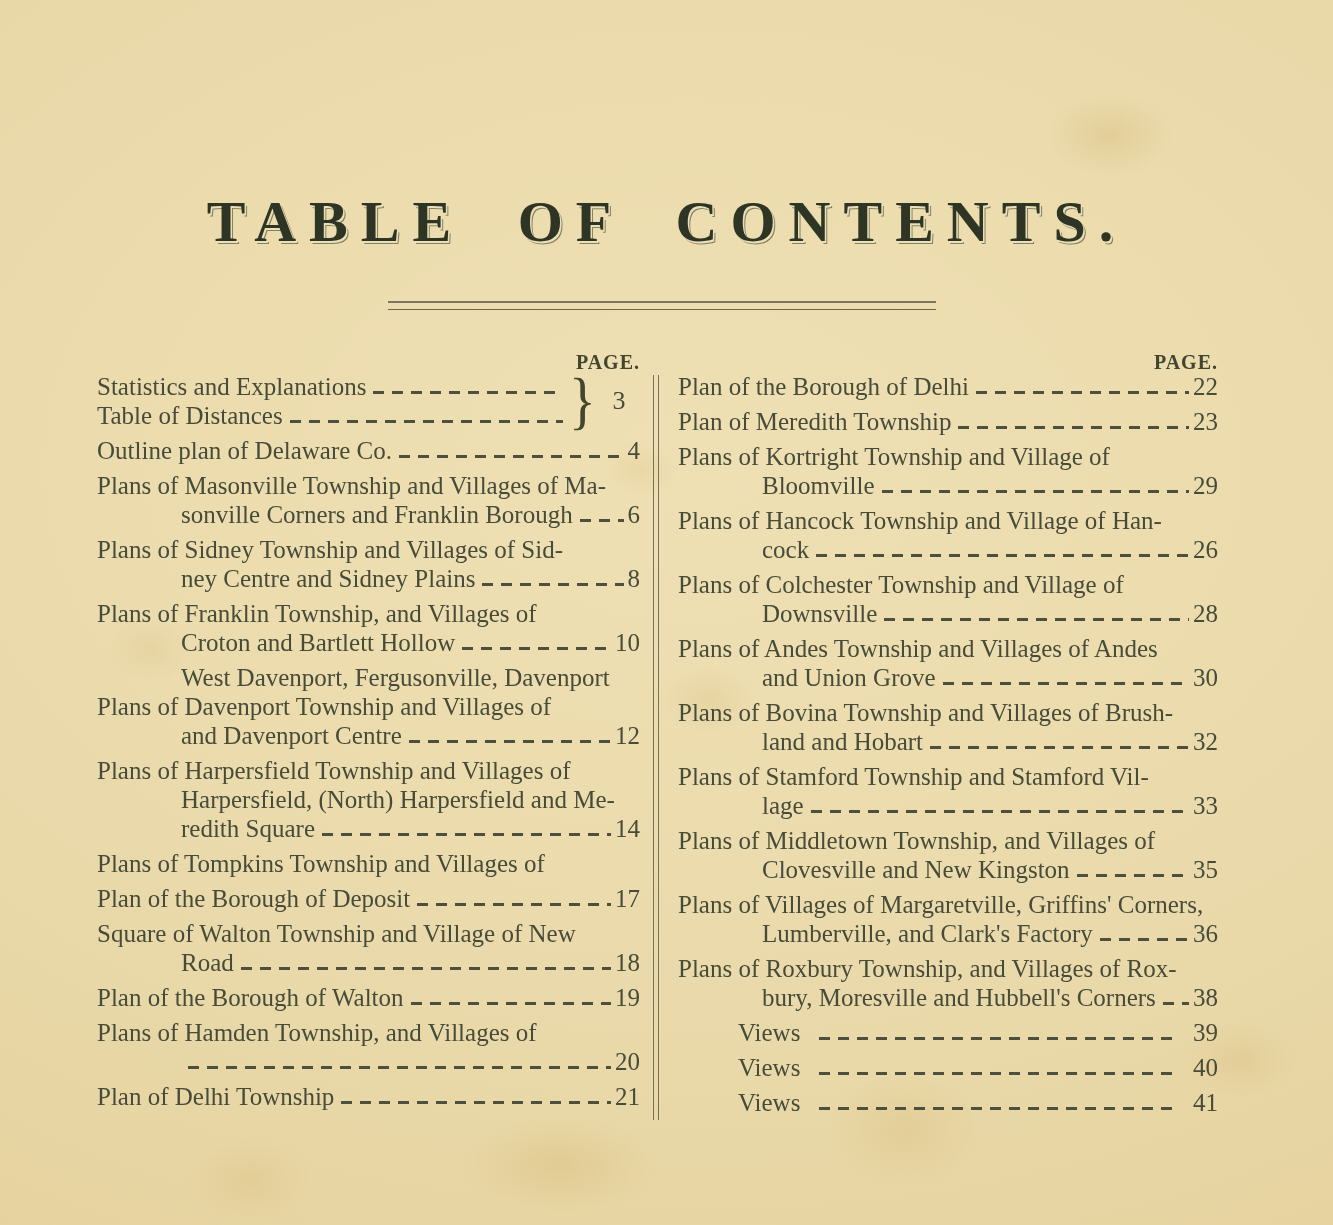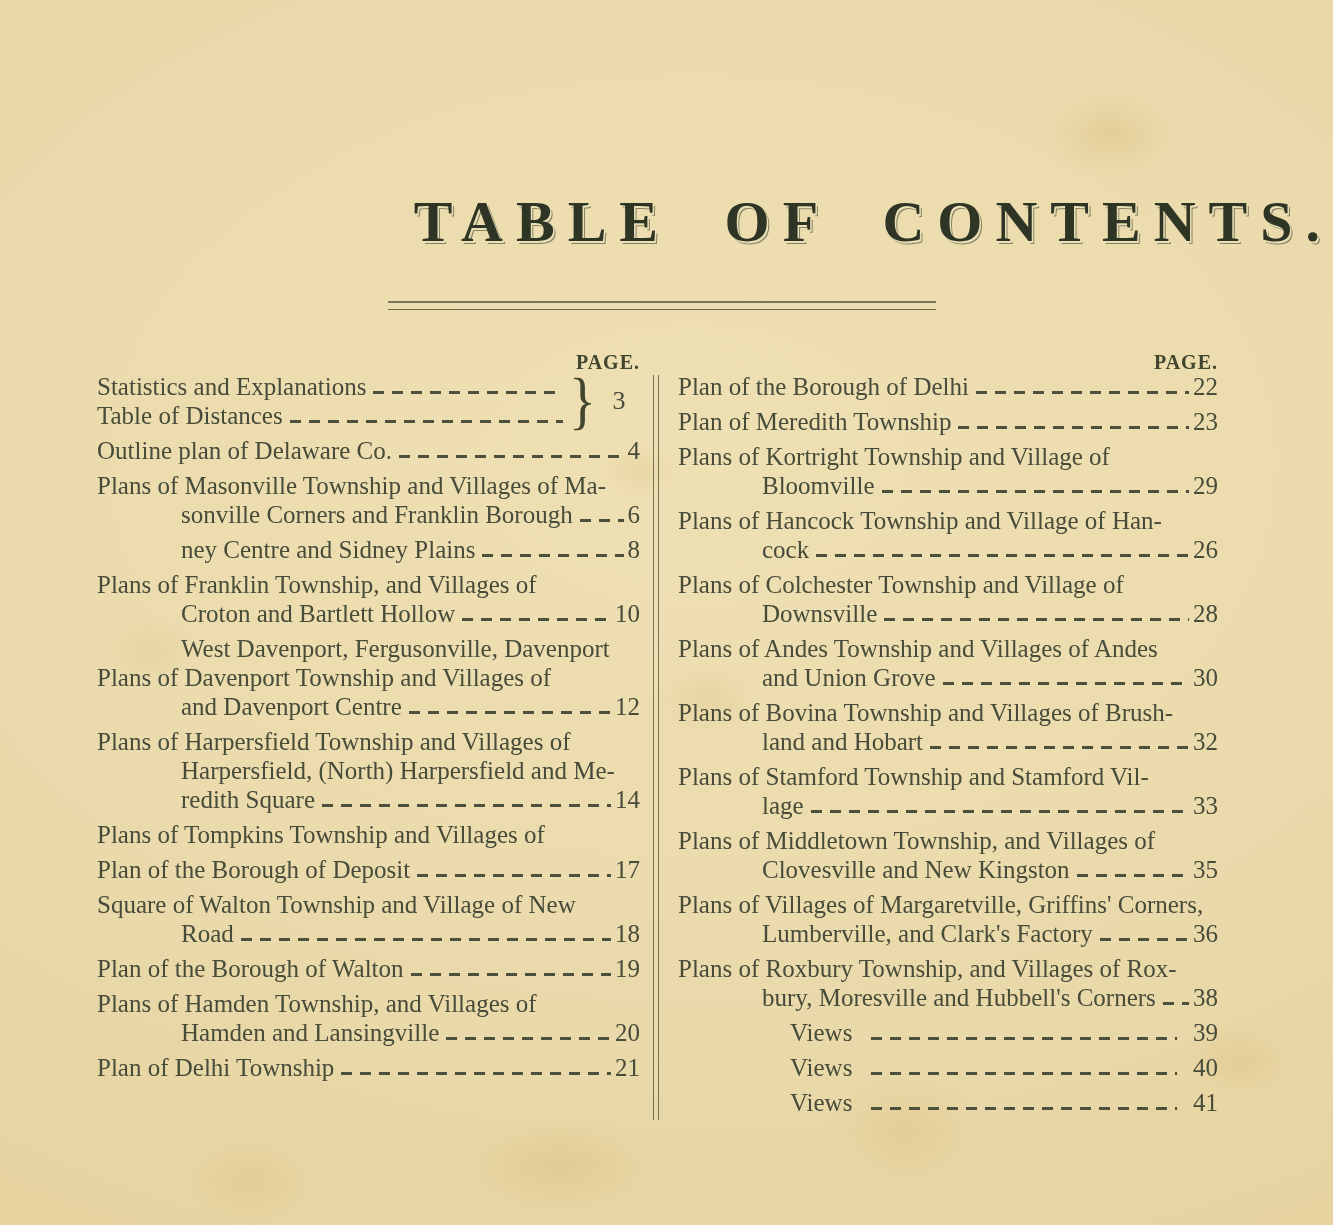--- a/index.html
+++ b/index.html
@@ -26,21 +26,21 @@
       radial-gradient(70px 50px  at 708px 700px, rgba(198,158,78,0.15), rgba(198,158,78,0) 70%),
       radial-gradient(60px 45px  at 150px 650px, rgba(198,158,78,0.12), rgba(198,158,78,0) 70%),
       radial-gradient(80px 55px  at 1240px 1060px, rgba(198,158,78,0.16), rgba(198,158,78,0) 70%),
       radial-gradient(55px 40px  at 640px 470px, rgba(198,158,78,0.14), rgba(198,158,78,0) 70%),
       radial-gradient(90px 60px  at 250px 1180px, rgba(198,158,78,0.14), rgba(198,158,78,0) 70%);
   }
   .title {
     position: absolute;
     top: 188px; left: 0; width: 100%;
     margin: 0;
-    text-align: right;
+    text-align: center;
     font-family: "Liberation Serif", serif;
     font-size: 58px;
     font-weight: bold;
     letter-spacing: 13px;
     word-spacing: 26px;
     color: #2f3525;
     text-shadow: 1.5px 1.5px 0 rgba(240,228,186,0.95), 2.5px 2.5px 0 rgba(47,53,37,0.55);
     white-space: nowrap;
   }
   .title-rule {
@@ -66,21 +66,21 @@
     color: #42462f;
     height: 20px;
     line-height: 20px;
   }
   .entry { margin-bottom: 6px; }
   .entry .fill, .entry .row { line-height: 29px; font-size: 25px; }
   .fill { white-space: nowrap; }
   .row { display: flex; align-items: baseline; }
   .txt { white-space: nowrap; flex-shrink: 0; }
   .indent { margin-left: 84px; }
-  .indent-views { margin-left: 112px; gap: 12px; }
+  .indent-views { margin-left: 60px; gap: 12px; }
   .leader {
     flex: 1 1 auto;
     min-width: 12px;
     height: 2.6px;
     align-self: baseline;
     background: repeating-linear-gradient(90deg, #4c503c 0 11px, rgba(0,0,0,0) 11px 19px);
     margin: 0 2px 0 7px;
     position: relative;
     top: -1px;
   }
@@ -140,20 +140,21 @@
         </div>
         <div class="entry">
           <div class="fill">Plans of Masonville Township and Villages of Ma-</div>
           <div class="row indent">
             <span class="txt">sonville Corners and Franklin Borough</span>
             <div class="leader"></div>
             <span class="pagenum">6</span>
           </div>
         </div>
         <div class="entry">
+          <div class="fill">Plans of Sidney Township and Villages of Sid-</div>
           <div class="row indent">
             <span class="txt">ney Centre and Sidney Plains</span>
             <div class="leader"></div>
             <span class="pagenum">8</span>
           </div>
         </div>
         <div class="entry">
           <div class="fill">Plans of Franklin Township, and Villages of</div>
           <div class="row indent">
             <span class="txt">Croton and Bartlett Hollow</span>
@@ -200,21 +201,20 @@
         <div class="entry">
           <div class="row">
             <span class="txt">Plan of the Borough of Walton</span>
             <div class="leader"></div>
             <span class="pagenum">19</span>
           </div>
         </div>
         <div class="entry">
           <div class="fill">Plans of Hamden Township, and Villages of</div>
           <div class="row indent">
-            <span class="txt">Hamden and Lansingville</span>
             <div class="leader"></div>
             <span class="pagenum">20</span>
           </div>
         </div>
         <div class="entry">
           <div class="row">
             <span class="txt">Plan of Delhi Township</span>
             <div class="leader"></div>
             <span class="pagenum">21</span>
           </div>

